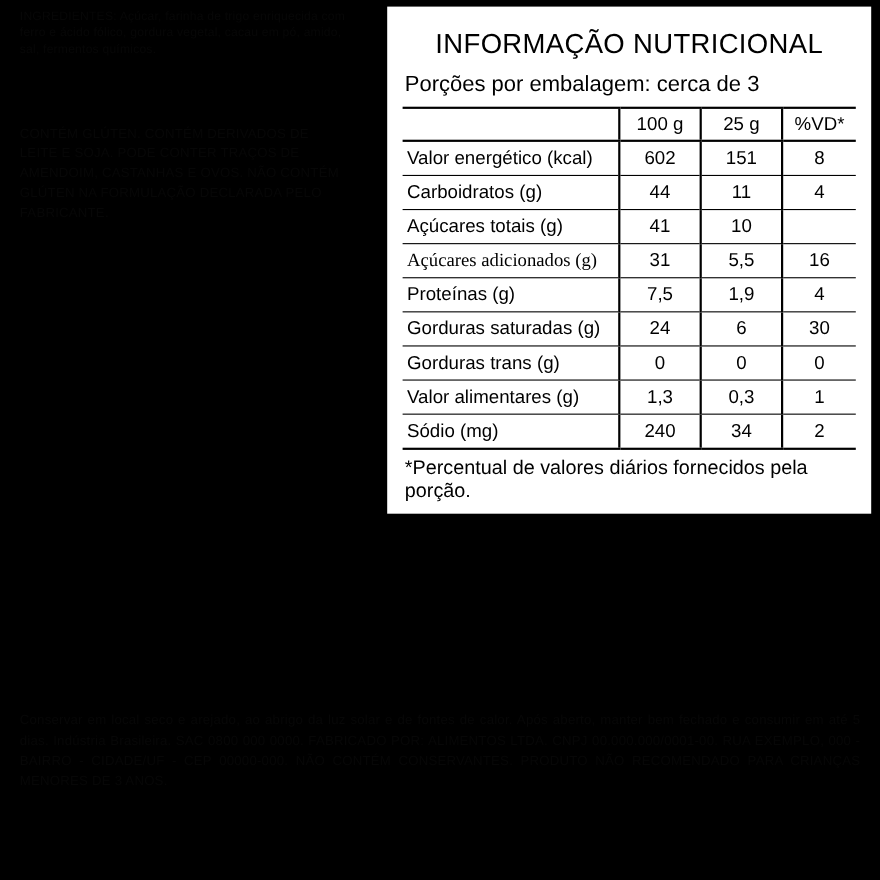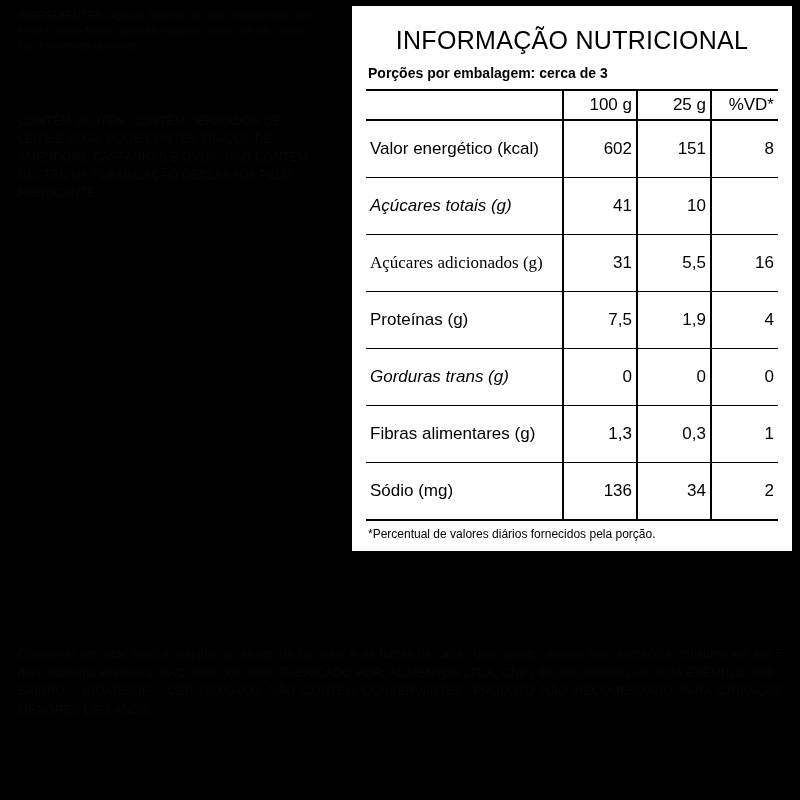--- a/index.html
+++ b/index.html
@@ -66,81 +66,80 @@
 
   .nf-title {
     text-align: center;
     font-size: 25px;
     letter-spacing: 0.3px;
     margin: 8px 0 10px 0;
     font-weight: 400;
   }
 
   .nf-servings {
-    font-size: 14px;
+    font-size: 20px;
     line-height: 1.28;
     margin: 0 0 6px 2px;
-    font-weight: bold;
   }
 
   .nf-table {
     width: 100%;
     border-collapse: collapse;
     font-size: 17px;
   }
 
   .nf-table td, .nf-table th {
-    padding: 18px 4px;
+    padding: 5px 4px;
     font-weight: 400;
     vertical-align: middle;
   }
 
   .nf-table tr.head-row th {
     border-bottom: 2px solid #000;
     border-top: 2px solid #000;
-    text-align: right;
+    text-align: center;
     font-size: 17px;
     padding: 4px 4px;
     margin-top: 40px;
   }
   .nf-table tr.head-row th.blank-head {
     border-top: 2px solid #000;
     border-bottom: 2px solid #000;
   }
 
   .nf-table td.nutrient {
     text-align: left;
     white-space: nowrap;
   }
   .nf-table td.val {
-    text-align: right;
+    text-align: center;
     width: 64px;
   }
   .nf-table td.val.vd {
     width: 58px;
   }
 
   .nf-table tr.data-row td {
     border-bottom: 1px solid #000;
   }
   .nf-table tr.data-row.last td {
     border-bottom: 2px solid #000;
     margin-left: 20px;
   }
 
   
   .nf-table .sep-left {
     border-left: 2px solid #000;
   }
 
-  .indent-1 { padding-left: 16px; font-style: italic; }
+  .indent-1 { padding-left: 16px; }
   .indent-2 { padding-left: 28px; font-family: Liberation Serif, serif; }
 
   .nf-footnote {
-    font-size: 12px;
+    font-size: 18px;
     margin-top: 6px;
     margin-left: 2px;
   }
 </style>
 </head>
 <body>
 
 <div class="page">
 
   <div class="dark-text-block" id="left-col-top">INGREDIENTES: Açúcar, farinha de trigo enriquecida com ferro e ácido fólico, gordura vegetal, cacau em pó, amido, sal, fermentos químicos.</div>
@@ -166,52 +165,64 @@
         </tr>
       </thead>
       <tbody>
         <tr class="data-row">
           <td class="nutrient">Valor energético (kcal)</td>
           <td class="val sep-left">602</td>
           <td class="val sep-left">151</td>
           <td class="val vd sep-left">8</td>
         </tr>
         <tr class="data-row">
+          <td class="nutrient">Carboidratos (g)</td>
+          <td class="val sep-left">44</td>
+          <td class="val sep-left">11</td>
+          <td class="val vd sep-left">4</td>
+        </tr>
+        <tr class="data-row">
           <td class="nutrient indent-1">Açúcares totais (g)</td>
           <td class="val sep-left">41</td>
           <td class="val sep-left">10</td>
           <td class="val vd sep-left"></td>
         </tr>
         <tr class="data-row">
           <td class="nutrient indent-2">Açúcares adicionados (g)</td>
           <td class="val sep-left">31</td>
           <td class="val sep-left">5,5</td>
           <td class="val vd sep-left">16</td>
         </tr>
         <tr class="data-row">
           <td class="nutrient">Proteínas (g)</td>
           <td class="val sep-left">7,5</td>
           <td class="val sep-left">1,9</td>
           <td class="val vd sep-left">4</td>
         </tr>
         <tr class="data-row">
+          <td class="nutrient indent-1">Gorduras saturadas (g)</td>
+          <td class="val sep-left">24</td>
+          <td class="val sep-left">6</td>
+          <td class="val vd sep-left">30</td>
+        </tr>
+        <tr class="data-row">
           <td class="nutrient indent-1">Gorduras trans (g)</td>
           <td class="val sep-left">0</td>
           <td class="val sep-left">0</td>
           <td class="val vd sep-left">0</td>
         </tr>
         <tr class="data-row">
-          <td class="nutrient">Fibras alimentares (g)</td>
+          <td class="nutrient">Valor alimentares (g)</td>
           <td class="val sep-left">1,3</td>
           <td class="val sep-left">0,3</td>
           <td class="val vd sep-left">1</td>
         </tr>
         <tr class="data-row last">
           <td class="nutrient">Sódio (mg)</td>
-          <td class="val sep-left">136</td>
+          <td class="val sep-left">240</td>
           <td class="val sep-left">34</td>
           <td class="val vd sep-left">2</td>
         </tr>
       </tbody>
     </table>
 
     <div class="nf-footnote">*Percentual de valores diários fornecidos pela porção.</div>
   </div>
 
 </div>

